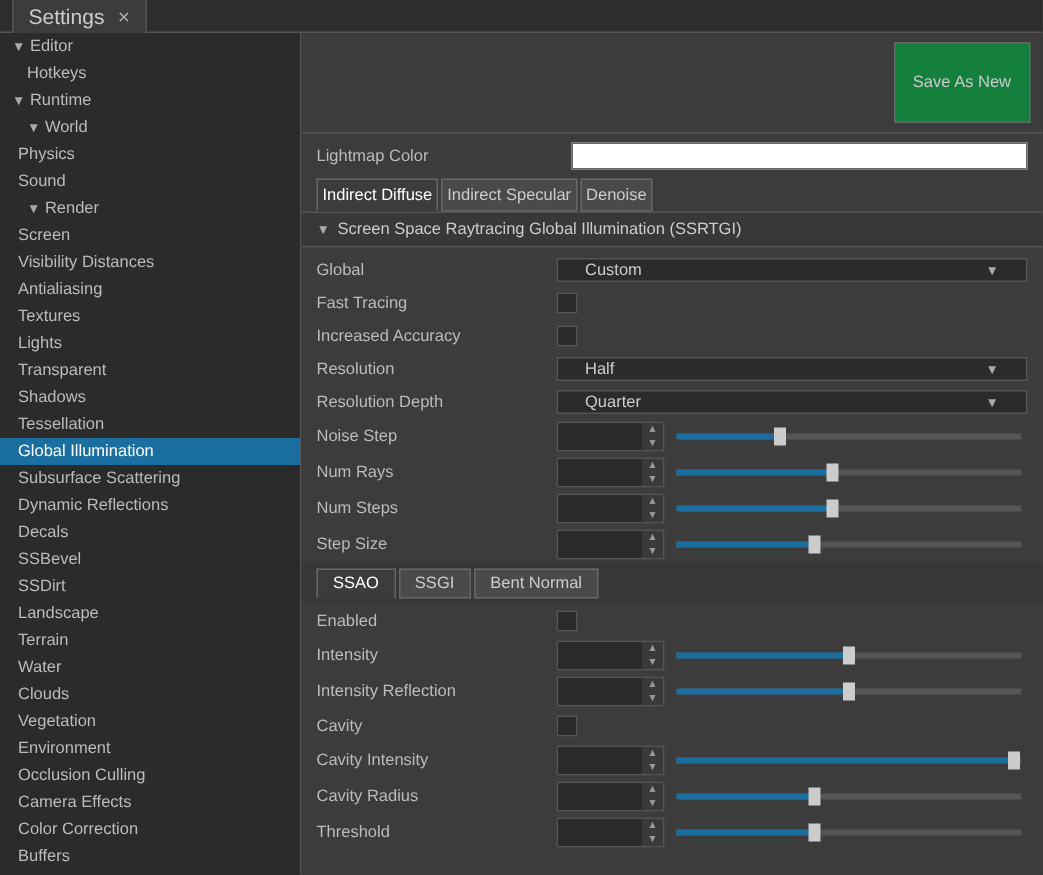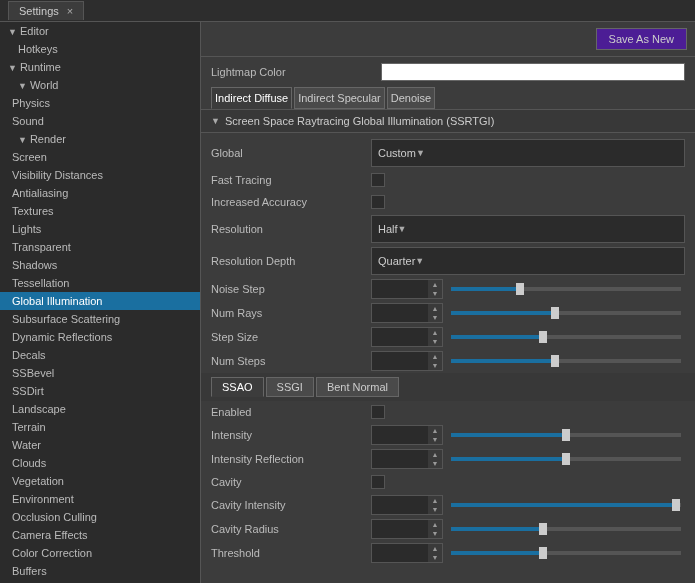--- a/index.html
+++ b/index.html
@@ -19,21 +19,21 @@
       height: 22px;
       display: flex;
       align-items: center;
       padding: 0 8px;
       border-bottom: 1px solid #555;
     }
     .tab-title {
       background: #3c3c3c;
       color: #ccc;
       padding: 3px 10px;
-      font-size: 11px;
+      font-size: 14px;
       border-top: 1px solid #555;
       border-left: 1px solid #555;
       border-right: 1px solid #555;
       margin-right: 2px;
     }
     .tab-close {
       color: #aaa;
       margin-left: 5px;
       cursor: pointer;
     }
@@ -77,24 +77,24 @@
 
     
     .content-header {
       display: flex;
       justify-content: flex-end;
       padding: 6px 8px;
       background: #3c3c3c;
       border-bottom: 1px solid #555;
     }
     .save-btn {
-      background: #4c1d95;
+      background: #15803d;
       border: 1px solid #666;
       color: #ccc;
-      padding: 4px 12px;
+      padding: 20px 12px;
       font-size: 11px;
       cursor: pointer;
     }
 
     
     .lightmap-row {
       display: flex;
       align-items: center;
       padding: 6px 10px;
       gap: 10px;
@@ -264,28 +264,28 @@
     .properties::-webkit-scrollbar-thumb { background: #555; }
     .sidebar::-webkit-scrollbar { width: 6px; }
     .sidebar::-webkit-scrollbar-track { background: #2b2b2b; }
     .sidebar::-webkit-scrollbar-thumb { background: #555; }
 
     
     .dropdown-full {
       background: #2b2b2b;
       border: 1px solid #555;
       color: #ccc;
-      padding: 2px 6px;
+      padding: 2px 18px;
       font-size: 11px;
       width: 100%;
       max-width: 320px;
-      height: 28px;
-      display: flex;
-      align-items: center;
-      justify-content: flex-start;
+      height: 16px;
+      display: flex;
+      align-items: center;
+      justify-content: space-between;
       cursor: pointer;
     }
   </style>
 </head>
 <body>
 
 <div class="title-bar">
   <div class="tab-title">
     <span>Settings</span>
     <span class="tab-close">×</span>
@@ -429,52 +429,52 @@
           <div class="slider-wrap">
             <div class="slider">
               <div class="slider-track" style="width:45%"></div>
               <div class="slider-thumb" style="left:calc(45% - 4px)"></div>
             </div>
           </div>
         </div>
       </div>
 
       <div class="prop-row">
+        <span class="prop-label">Num Steps</span>
+        <div class="prop-value">
+          <div class="num-input-wrap">
+            <input type="text" readonly="" style="">
+            <div class="num-arrows">
+              <div class="num-arrow">▲</div>
+              <div class="num-arrow">▼</div>
+            </div>
+          </div>
+          <div class="slider-wrap">
+            <div class="slider">
+              <div class="slider-track" style="width:45%"></div>
+              <div class="slider-thumb" style="left:calc(45% - 4px)"></div>
+            </div>
+          </div>
+        </div>
+      </div>
+
+      <div class="prop-row">
         <span class="prop-label">Step Size</span>
         <div class="prop-value">
           <div class="num-input-wrap">
             <input type="text" readonly="" style="">
             <div class="num-arrows">
               <div class="num-arrow">▲</div>
               <div class="num-arrow">▼</div>
             </div>
           </div>
           <div class="slider-wrap">
             <div class="slider">
               <div class="slider-track" style="width:40%"></div>
               <div class="slider-thumb" style="left:calc(40% - 4px)"></div>
-            </div>
-          </div>
-        </div>
-      </div>
-
-      <div class="prop-row">
-        <span class="prop-label">Num Steps</span>
-        <div class="prop-value">
-          <div class="num-input-wrap">
-            <input type="text" readonly="" style="">
-            <div class="num-arrows">
-              <div class="num-arrow">▲</div>
-              <div class="num-arrow">▼</div>
-            </div>
-          </div>
-          <div class="slider-wrap">
-            <div class="slider">
-              <div class="slider-track" style="width:45%"></div>
-              <div class="slider-thumb" style="left:calc(45% - 4px)"></div>
             </div>
           </div>
         </div>
       </div>
 
       <div class="sub-tab-bar" id="sub-tabs">
           <div class="sub-tab active">SSAO</div>
           <div class="sub-tab">SSGI</div>
           <div class="sub-tab">Bent Normal</div>
         </div>

